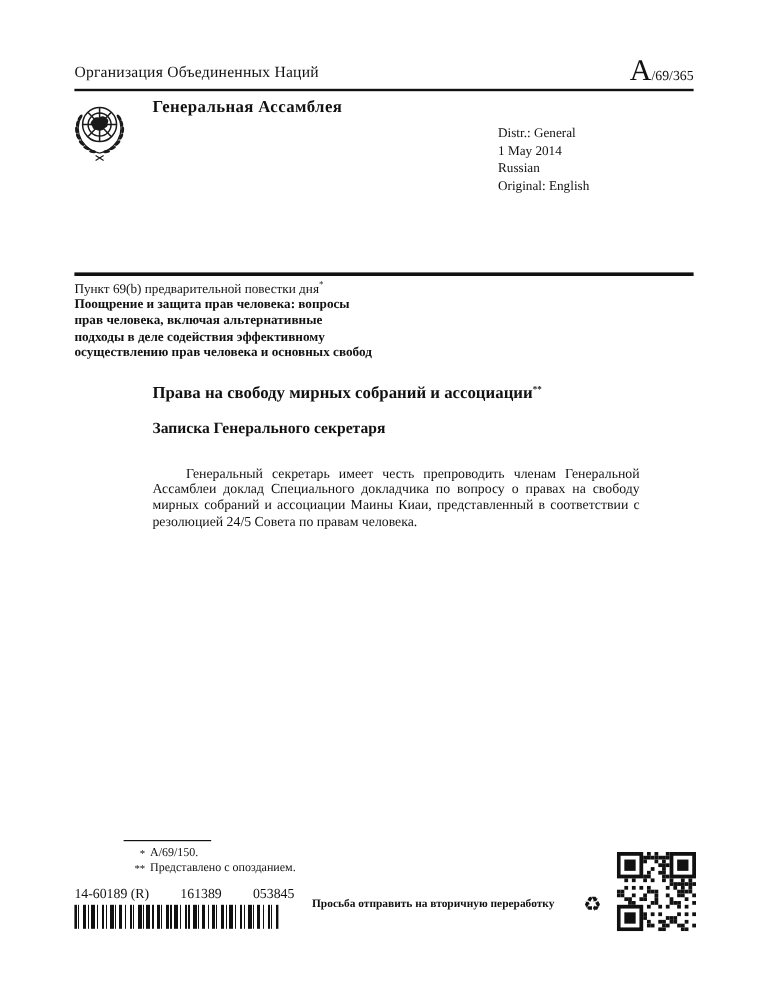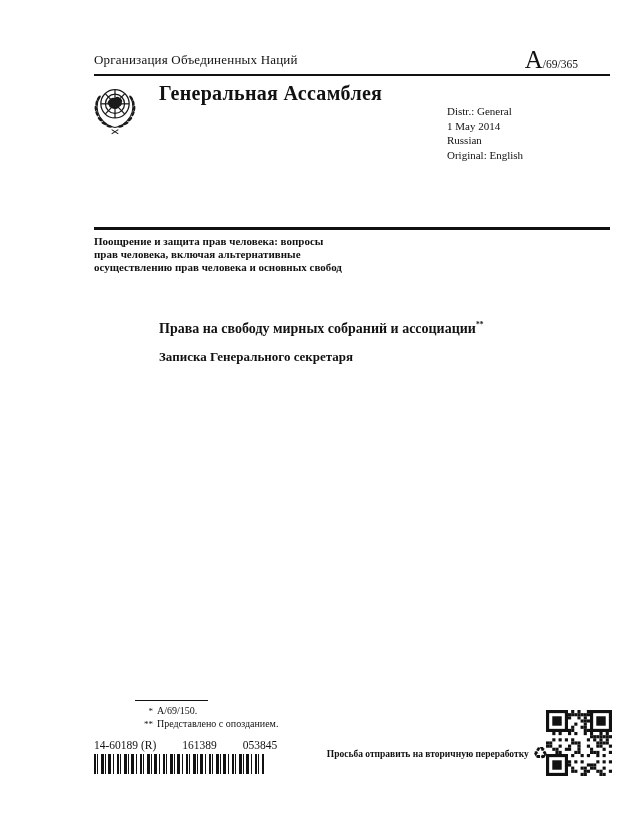--- a/index.html
+++ b/index.html
@@ -5,32 +5,32 @@
   html, body { margin: 0; padding: 0; background: #ffffff; }
   .page {
     position: relative;
     width: 640px;
     height: 828px;
     background: #ffffff;
     color: #111111;
     font-family: "Liberation Serif", "DejaVu Serif", serif;
     overflow: hidden;
   }
-  .abs { position: absolute; margin-left: 32px; }
+  .abs { position: absolute; }
 
   
   .org-name { left: 62px; top: 52px; font-size: 13px; letter-spacing: 0.2px; }
   .doc-symbol { right: 62px; top: 46px; white-space: nowrap; }
   .doc-symbol .big-a { font-size: 25px; }
   .doc-symbol .sym-rest { font-size: 11.5px; }
   .rule-thin { left: 62px; top: 74px; width: 516px; height: 2px; background: #111; }
 
   
   .emblem { left: 58px; top: 83px; width: 50px; height: 58px; }
-  .ga-title { left: 127px; top: 82px; font-size: 20px; font-weight: bold; letter-spacing: 0.3px; }
+  .ga-title { left: 127px; top: 82px; font-size: 14px; font-weight: bold; letter-spacing: 0.3px; }
   .distr-block { left: 415px; top: 104px; font-size: 11px; line-height: 14.5px; }
 
   
   .rule-thick { left: 62px; top: 227px; width: 516px; height: 3px; background: #111; }
   .session-block { left: 62px; top: 235px; font-size: 11px; line-height: 13.2px; width: 330px; }
   .session-line { font-weight: bold; }
   .agenda-item { font-weight: normal; }
   .agenda-line { font-weight: bold; }
   sup { font-size: 7.5px; vertical-align: super; line-height: 0; }
 
@@ -58,22 +58,22 @@
     background: repeating-linear-gradient(90deg,
       #111 0 2px, #fff 2px 3px,
       #111 3px 4px, #fff 4px 7px,
       #111 7px 10px, #fff 10px 11px,
       #111 11px 12px, #fff 12px 14px,
       #111 14px 17px, #fff 17px 19px,
       #111 19px 20px, #fff 20px 23px);
   }
   .recycle-line {
     left: 260px; top: 745px; width: 256px;
-    display: flex; align-items: center; justify-content: flex-end;
-    font-size: 9.5px; font-weight: bold; white-space: nowrap;
+    display: flex; align-items: center; justify-content: flex-start;
+    font-size: 9.5px; font-weight: bold; white-space: nowrap; gap: 20px;
   }
   .recycle-glyph { font-size: 17px; font-weight: normal; margin-left: 4px; line-height: 1; }
   .qr { left: 514px; top: 710px; width: 66px; height: 66px; }
   .qr svg { width: 100%; height: 100%; }
 </style>
 </head>
 <body>
 
 <div class="page">
 
@@ -124,27 +124,30 @@
   <div class="abs ga-title">Генеральная Ассамблея</div>
   <div class="abs distr-block">
     <div>Distr.: General</div>
     <div>1 May 2014</div>
     <div>Russian</div>
     <div>Original: English</div>
   </div>
 
   <div class="abs rule-thick"></div>
   <div class="abs session-block">
+    <div class="agenda-item"><span>Пункт 69(b) предварительной повестки дня</span><sup>*</sup></div>
     <div class="agenda-line">Поощрение и защита прав человека: вопросы</div>
     <div class="agenda-line">прав человека, включая альтернативные</div>
+    <div class="agenda-line">подходы в деле содействия эффективному</div>
     <div class="agenda-line">осуществлению прав человека и основных свобод</div>
   </div>
 
   <div class="abs sub-title">Записка Генерального секретаря</div>
   <div class="abs main-title"><span>Права на свободу мирных собраний и ассоциации</span><sup>**</sup></div>
+  <p class="abs note-paragraph">Генеральный секретарь имеет честь препроводить членам Генеральной Ассамблеи доклад Специального докладчика по вопросу о правах на свободу мирных собраний и ассоциации Маины Киаи, представленный в соответствии с резолюцией 24/5 Совета по правам человека.</p>
 
   <div class="abs footnote-sep"></div>
   <div class="abs footnotes">
     <div class="footnote-row"><span class="fn-marker">*</span><span>A/69/150.</span></div>
     <div class="footnote-row"><span class="fn-marker">**</span><span>Представлено с опозданием.</span></div>
   </div>
 
   <div class="abs footer-id">
     <span>14-60189 (R)</span><span class="gap"></span><span>161389</span><span class="gap"></span><span>053845</span>
   </div>

